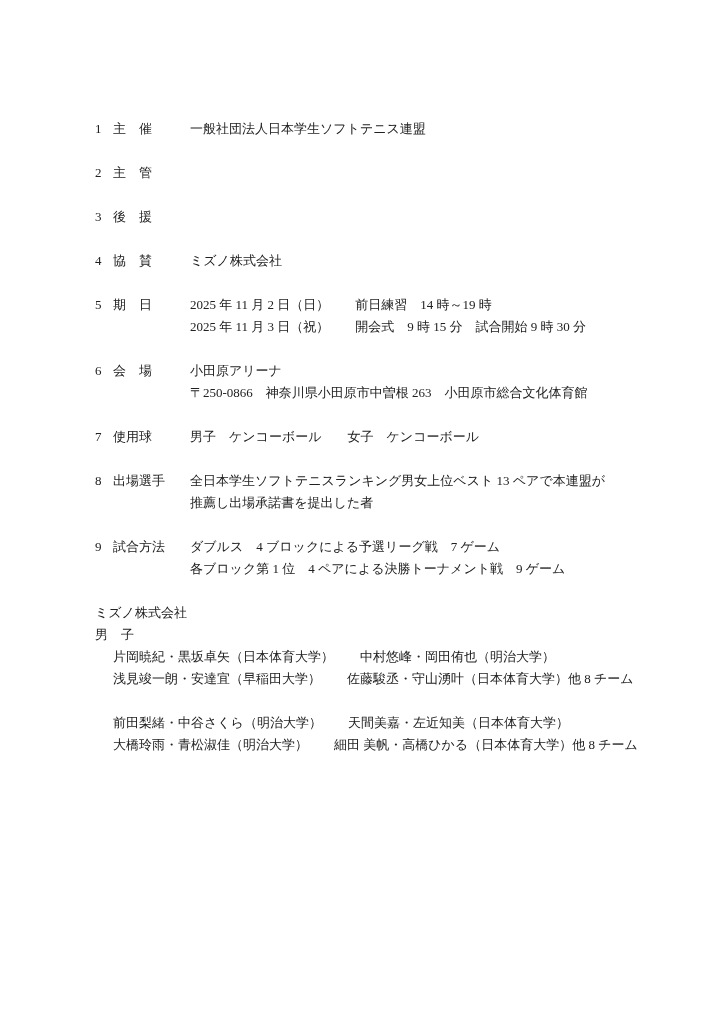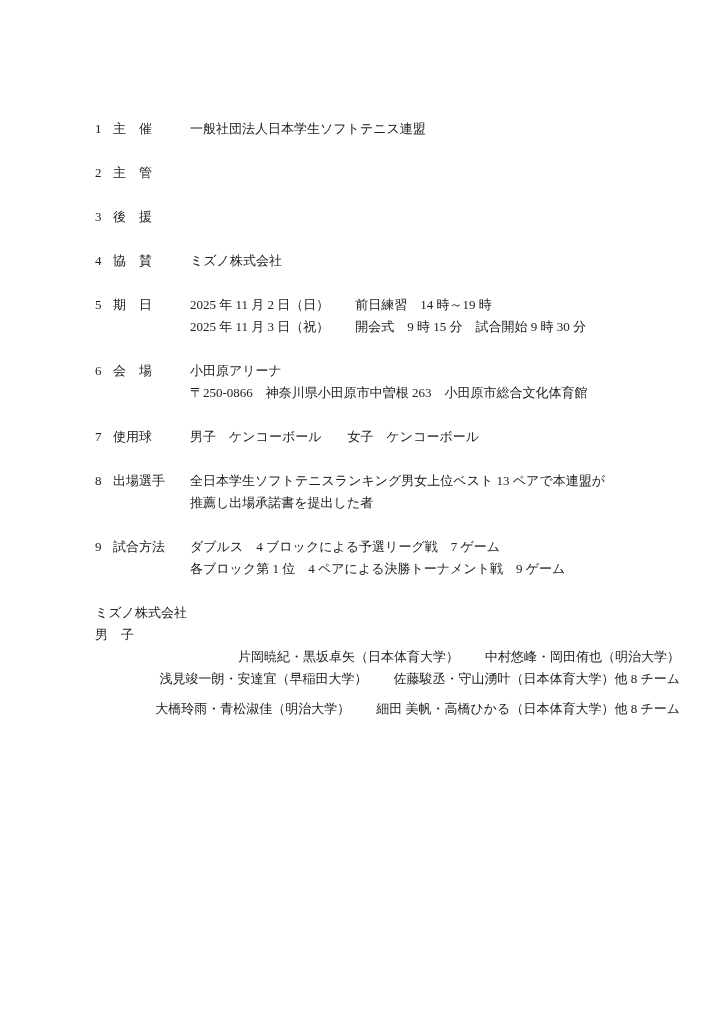--- a/index.html
+++ b/index.html
@@ -22,22 +22,22 @@
     display:grid;
     grid-template-columns:18px 77px 1fr;
     margin-bottom:22px;
     align-items:start;
   }
   .num{white-space:pre;}
   .label{white-space:pre;font-family:Liberation Serif, serif;}
   .content{min-width:0;}
   .line{white-space:pre;}
   .roster{margin-top:0;}
-  .roster .group-lines{padding-left:18px;text-align:right;}
-  .gap-after{margin-bottom:8px;}
+  .roster .group-lines{padding-left:18px;}
+  .gap-after{margin-bottom:22px;}
 </style>
 </head>
 <body>
 
 <div class="page">
   <div class="doc">
 
     <div class="item">
       <span class="num">1</span>
       <span class="label">主　催</span>
@@ -114,19 +114,20 @@
       <div class="group gap-after">
         <div class="line">男　子</div>
         <div class="group-lines">
           <div class="line">片岡暁紀・黒坂卓矢（日本体育大学）　　中村悠峰・岡田侑也（明治大学）</div>
           <div class="line">浅見竣一朗・安達宜（早稲田大学）　　佐藤駿丞・守山湧叶（日本体育大学）他 8 チーム</div>
         </div>
       </div>
 
       <div class="group">
         <div class="group-lines">
+          <div class="line">前田梨緒・中谷さくら（明治大学）　　天間美嘉・左近知美（日本体育大学）</div>
           <div class="line">大橋玲雨・青松淑佳（明治大学）　　細田 美帆・高橋ひかる（日本体育大学）他 8 チーム</div>
         </div>
       </div>
     </div>
 
   </div>
 </div>
 
 </body></html>

